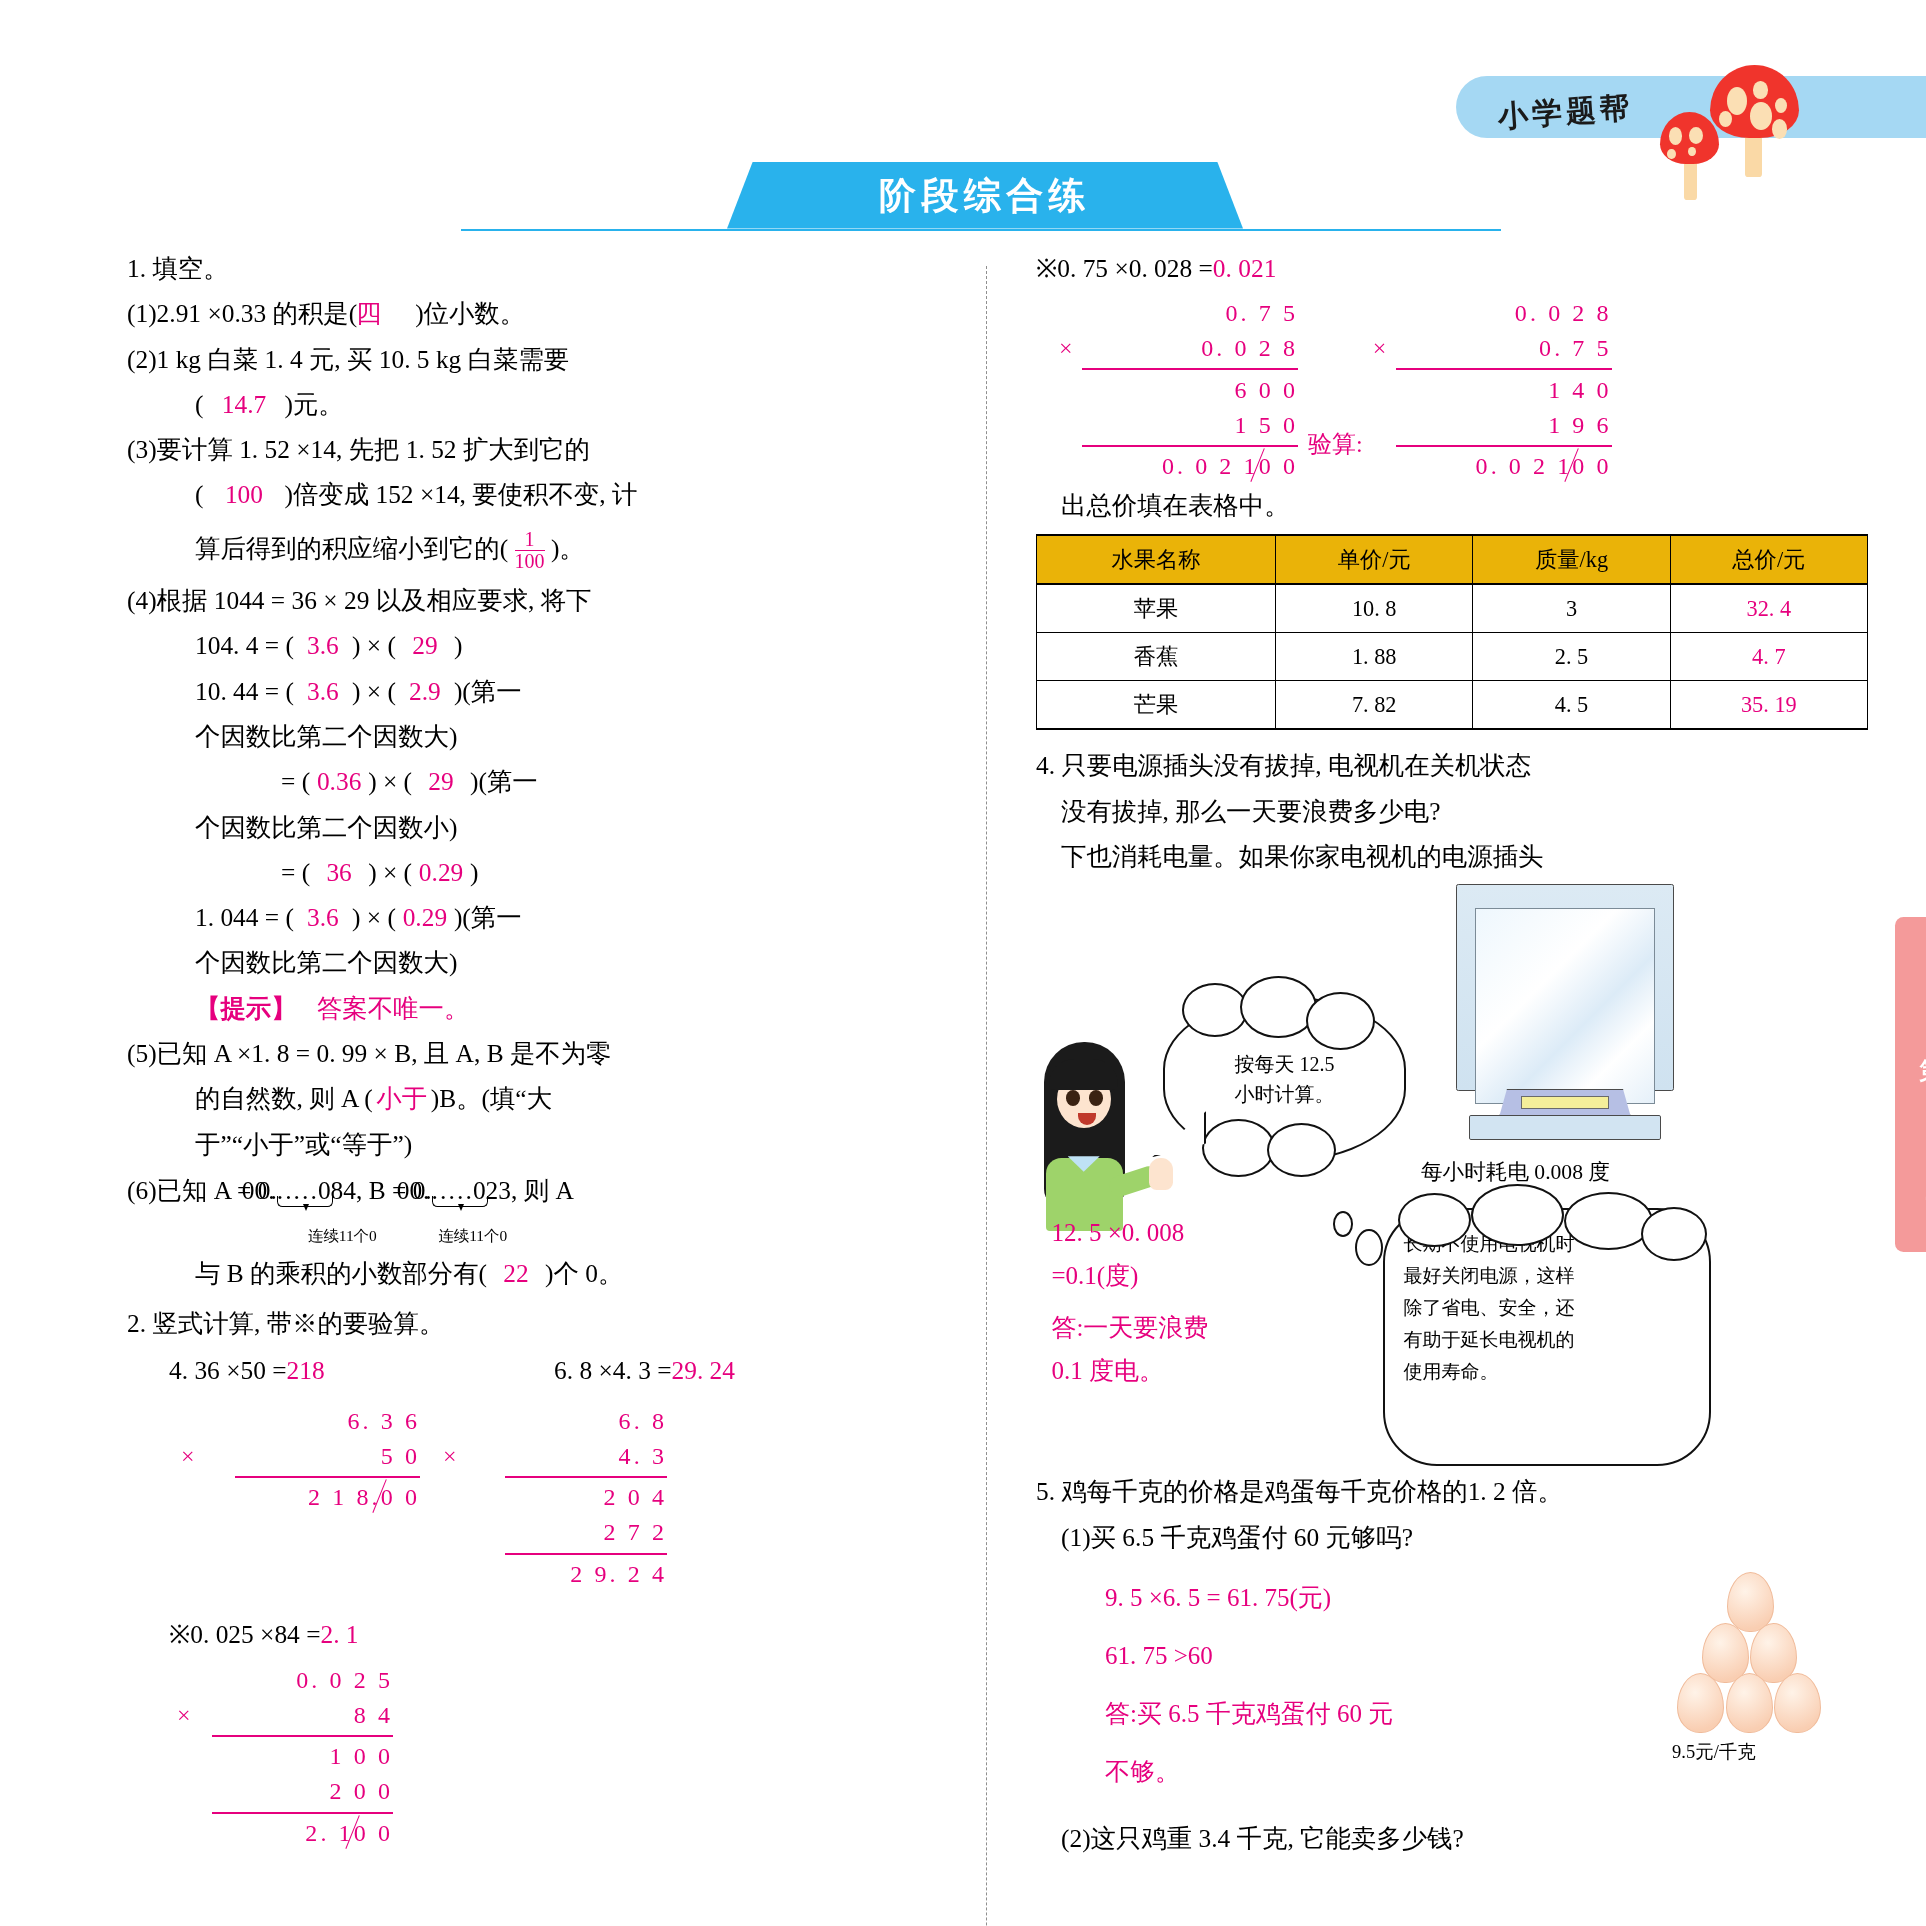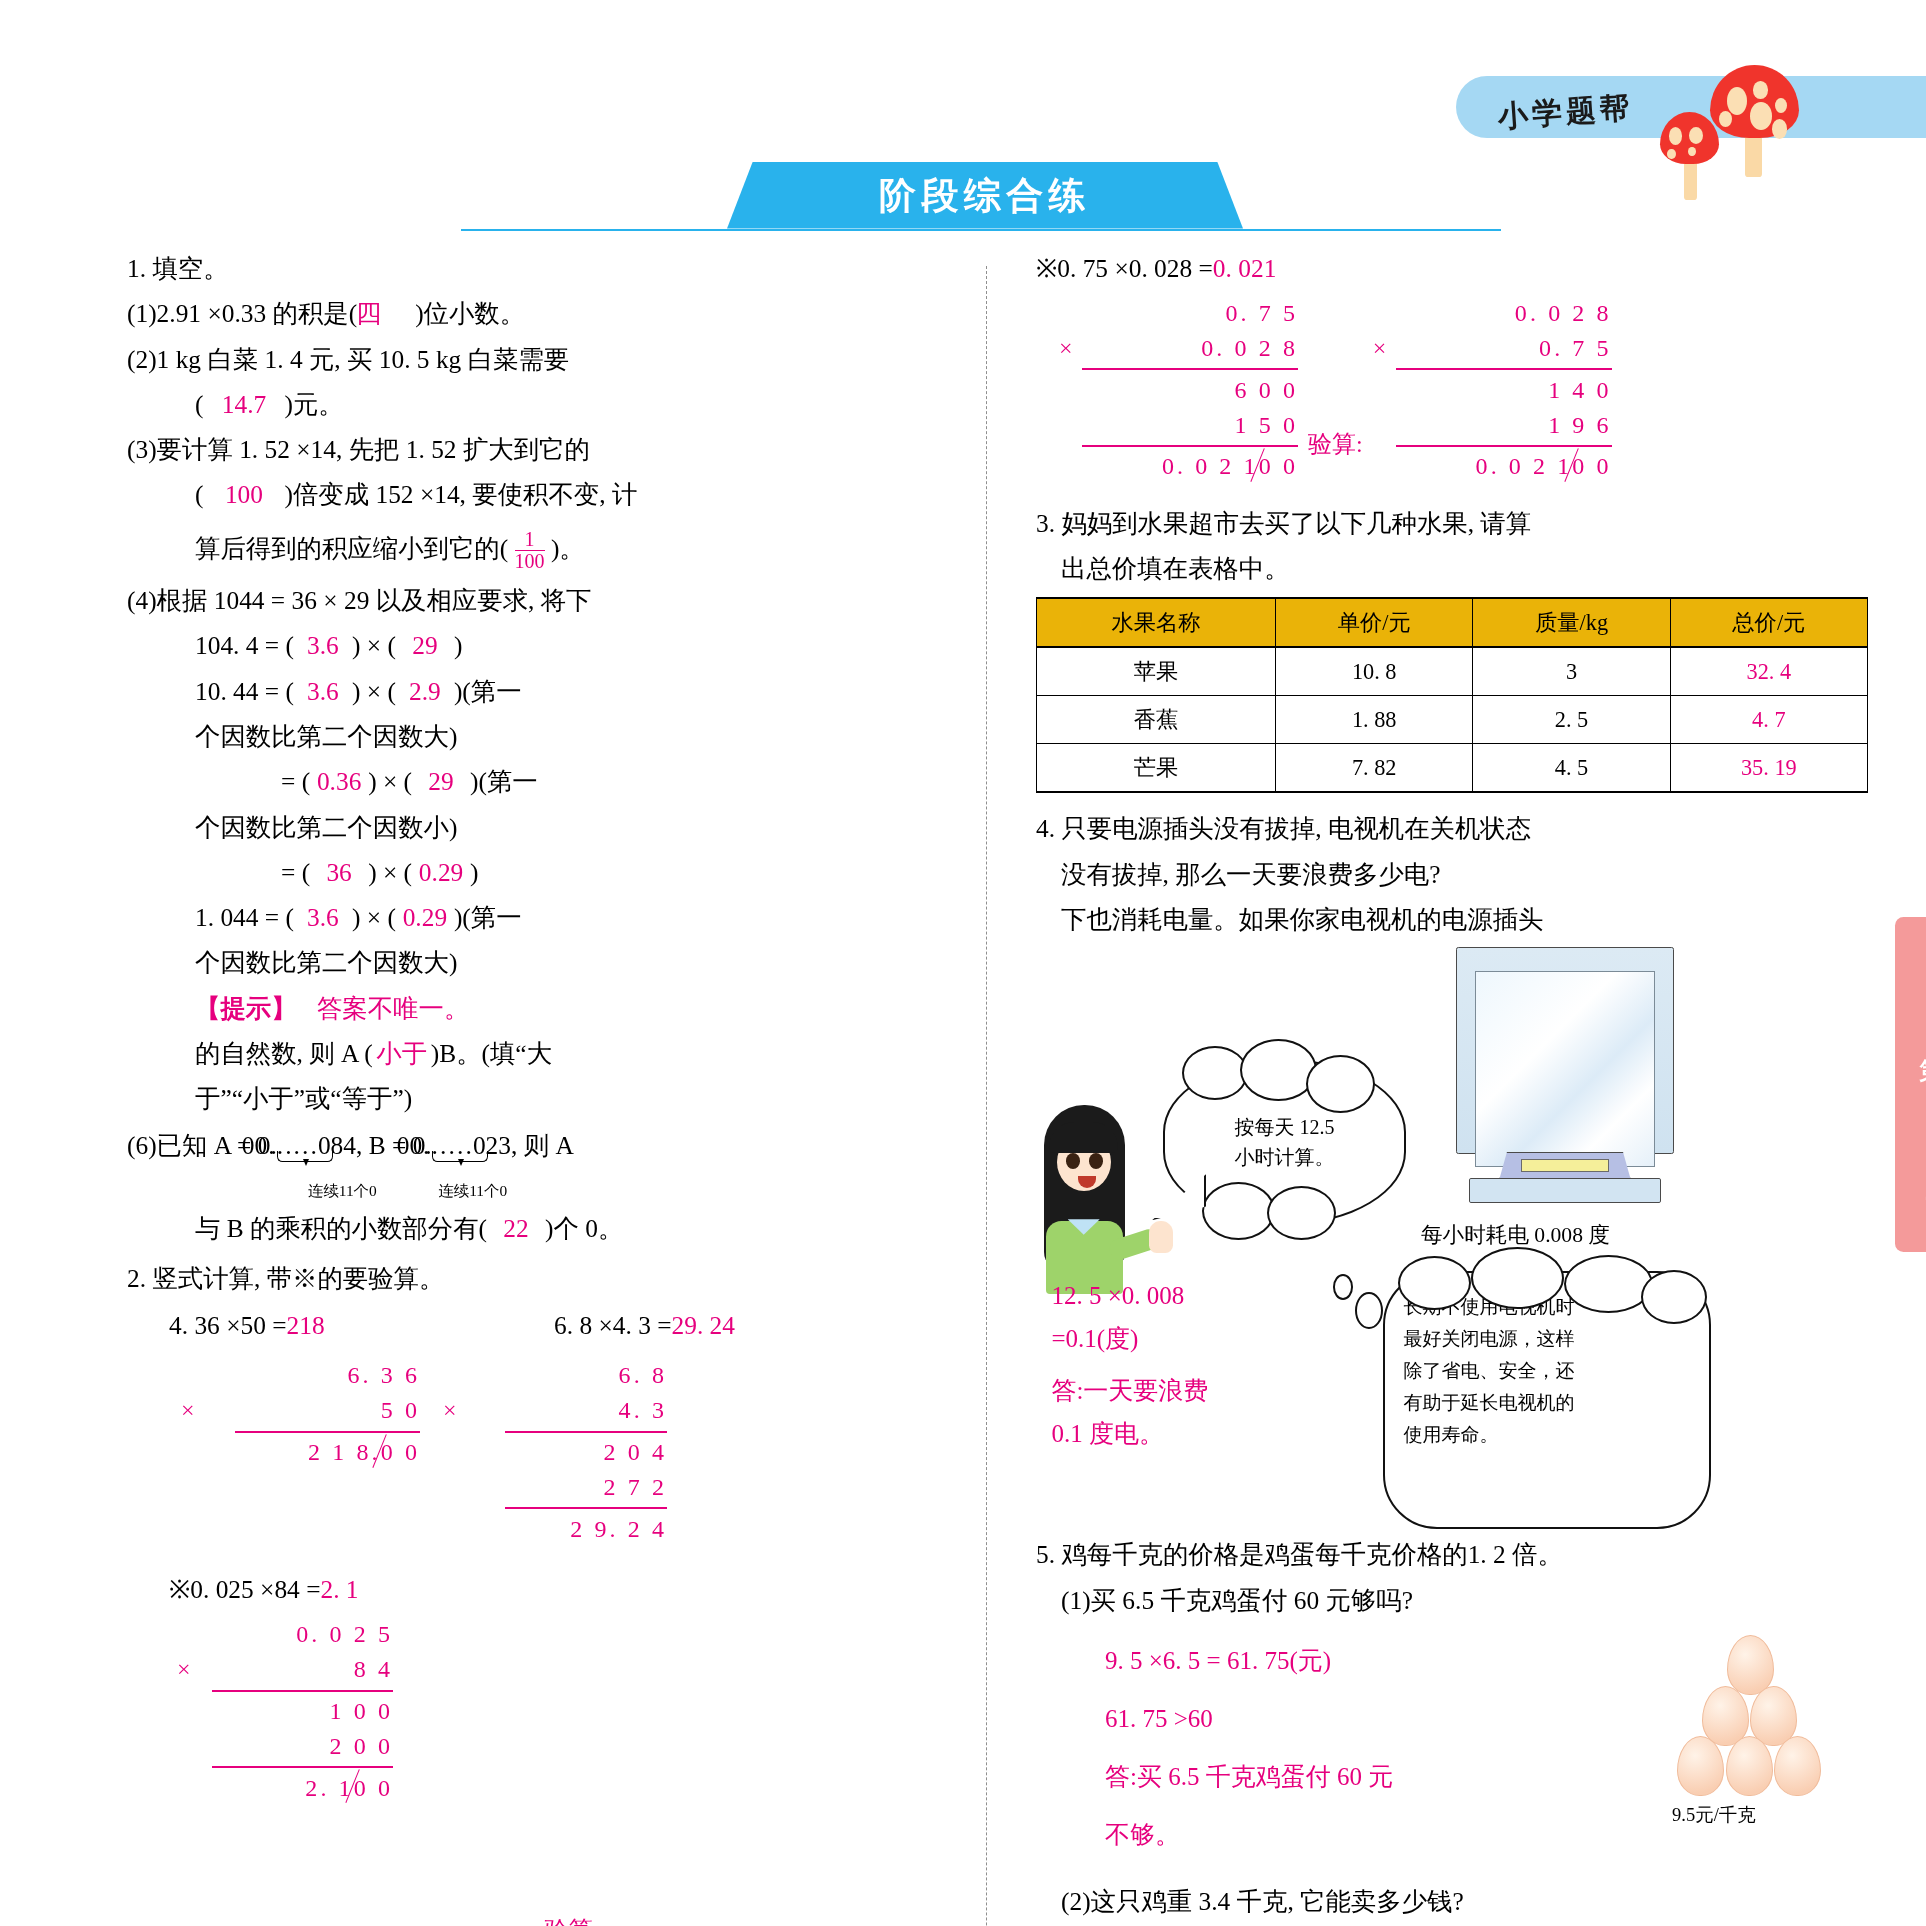--- a/index.html
+++ b/index.html
@@ -238,20 +238,23 @@
   </div>
   <div class="q ind3">
     <span>个因数比第二个因数大)</span>
   </div>
 
   <div class="q ind3">
     <span class="hint-tag">【提示】</span>
     <span class="ans" style="padding-left:14px;">答案不唯一。</span>
   </div>
 
+  <div class="q ind1">
+    <span>(5)已知 A ×1. 8 = 0. 99 × B, 且 A, B 是不为零</span>
+  </div>
   <div class="q ind3">
     <span>的自然数, 则 A (</span><span class="blank">小于</span><span>)B。(填“大</span>
   </div>
   <div class="q ind3">
     <span>于”“小于”或“等于”)</span>
   </div>
 
   <div class="q ind1" style="line-height:45px;">
     <span>(6)已知 A = 0.</span><span class="zeros"><span>00……0</span><span class="brace"></span></span><span>84, B = 0.</span><span class="zeros"><span>00……0</span><span class="brace"></span></span><span>23, 则 A</span>
   </div>
@@ -376,24 +379,20 @@
       <div class="rule" style="width:216px;"></div>
       <div>1 4 0</div>
       <div>1 9 6</div>
       <div class="rule" style="width:216px;"></div>
       <div>
         <span>0. 0 2 1</span><span class="strike">0 0</span>
       </div>
     </div>
   </div>
 
-  <div class="q" style="margin-top:17.7px;">
-    <span>3.</span>
-    <span>妈妈到水果超市去买了以下几种水果, 请算</span>
-  </div>
   <div class="q" style="padding-left:25px;">
     <span>出总价填在表格中。</span>
   </div>
 
   <table class="fruit" style="margin-top:7px;">
     <thead>
       <tr>
         <th>水果名称</th>
         <th>单价/元</th>
         <th>质量/kg</th>

